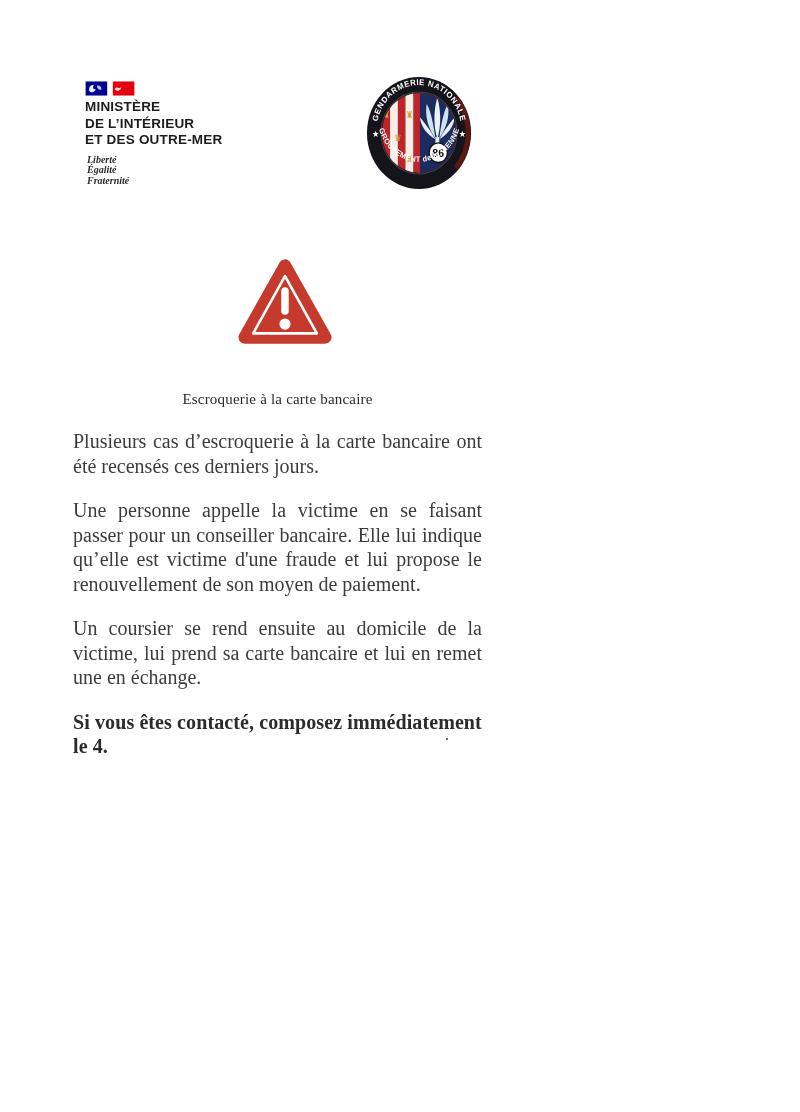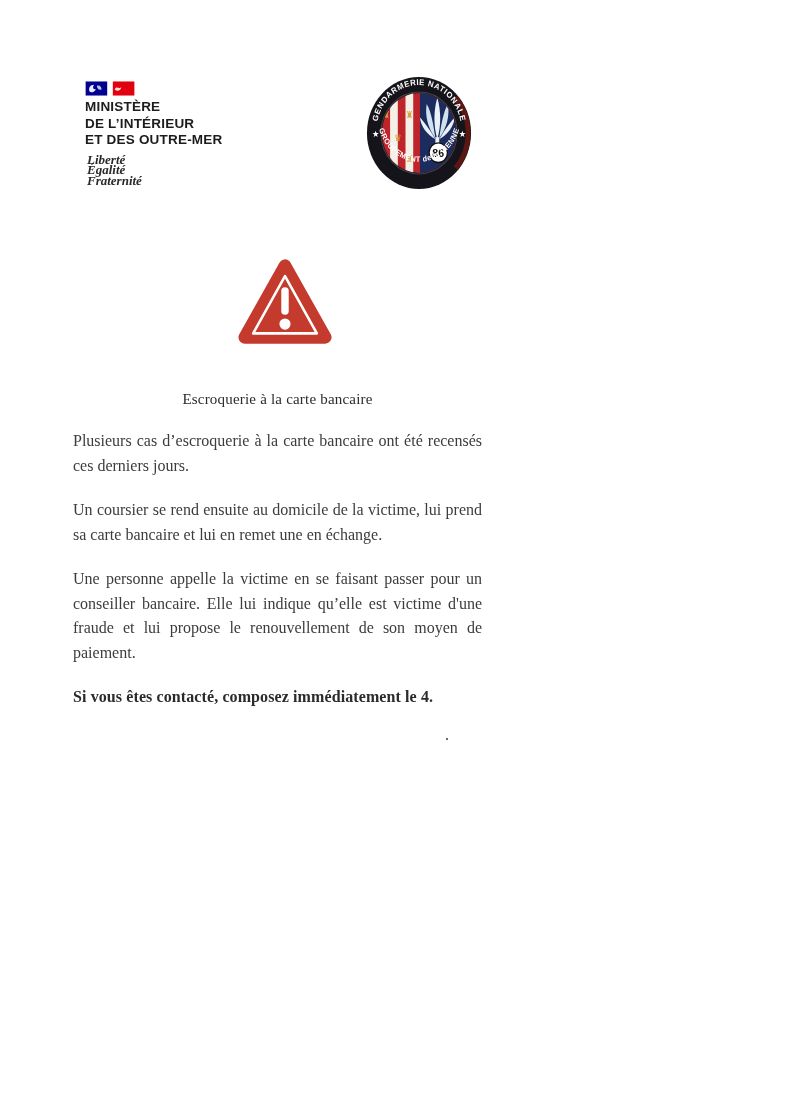--- a/index.html
+++ b/index.html
@@ -22,21 +22,21 @@
     line-height: 16.5px;
     letter-spacing: 0.2px;
     color: #1c1c1e;
   }
   .motto {
     margin-top: 6px;
     margin-left: 2px;
     font-family: "Liberation Serif", serif;
     font-style: italic;
     font-weight: 600;
-    font-size: 13px;
+    font-size: 10px;
     line-height: 10.5px;
     color: #2a2a2a;
   }
 
   
   .badge { position: absolute; left: 366px; top: 76px; width: 106px; height: 114px; }
   .badge svg { display: block; width: 106px; height: 114px; }
   .badge-text { font-family: "Liberation Sans", sans-serif; font-weight: 700; }
 
   
@@ -52,21 +52,21 @@
   }
   .doc-title {
     font-size: 15px;
     font-weight: 400;
     text-align: center;
     color: #2b2b2d;
     margin: 0 0 21px 0;
     letter-spacing: 0.2px;
   }
   .content p {
-    font-size: 16px;
+    font-size: 20px;
     line-height: 24.5px;
     margin: 16px 0 20px 0;
     text-align: justify;
     text-justify: inter-word;
   }
   .section-heading {
     text-decoration: underline;
     text-underline-offset: 3px;
     text-align: left !important;
   }
@@ -166,20 +166,20 @@
       <path d="M50 10 L91 83 L9 83 Z" fill="#c43b2e" stroke="#c43b2e" stroke-width="13" stroke-linejoin="round"></path>
       <path d="M50 20.5 L82.5 79 L17.5 79 Z" fill="none" stroke="#ffffff" stroke-width="2.6" stroke-linejoin="round"></path>
       <rect x="46.2" y="32" width="7.6" height="28" rx="3.8" fill="#ffffff"></rect>
       <circle cx="50" cy="69.5" r="5.7" fill="#ffffff"></circle>
     </svg>
   </div>
 
   <div class="content">
     <h1 class="doc-title">Escroquerie à la carte bancaire</h1>
     <p>Plusieurs cas d’escroquerie à la carte bancaire ont été recensés ces derniers jours.</p>
+    <p>Une personne appelle la victime en se faisant passer pour un conseiller bancaire. Elle lui indique qu’elle est victime d'une fraude et lui propose le renouvellement de son moyen de paiement.</p>
     <p>Un coursier se rend ensuite au domicile de la victime, lui prend sa carte bancaire et lui en remet une en échange.</p>
-    <p>Une personne appelle la victime en se faisant passer pour un conseiller bancaire. Elle lui indique qu’elle est victime d'une fraude et lui propose le renouvellement de son moyen de paiement.</p>
     <p class="emphasis">Si vous êtes contacté, composez immédiatement le 4.</p>
   </div>
 
   <div class="stray-mark">.</div>
 
 </div>
 
 </body></html>

